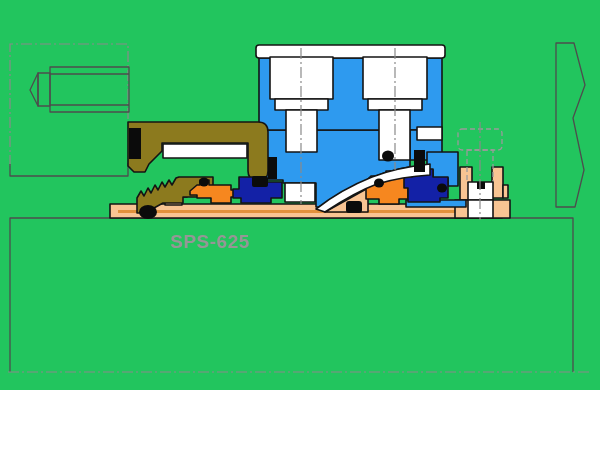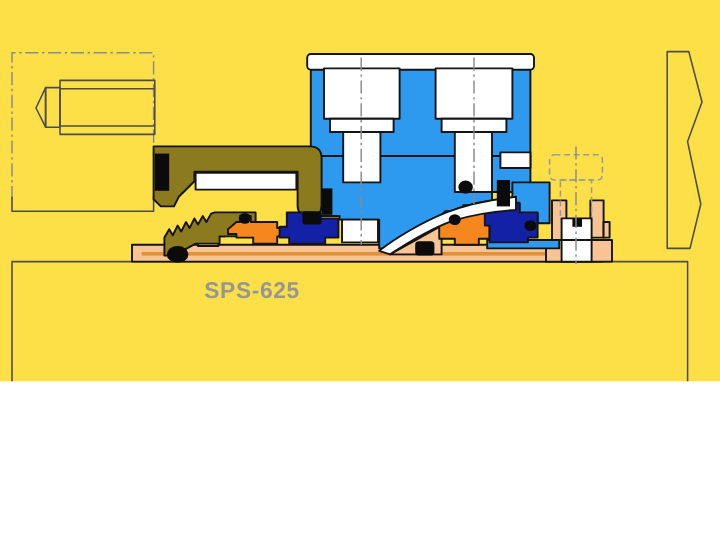--- a/index.html
+++ b/index.html
@@ -1,16 +1,16 @@
 <!DOCTYPE html>
 <html><head>
 <meta charset="utf-8">
 <style>
   html,body{margin:0;padding:0;background:#fff;}
-  .stage{position:relative;width:600px;height:318px;background:#fde047;overflow:hidden;
+  .stage{position:relative;width:600px;height:390px;background:#22c55e;overflow:hidden;
          font-family:"Liberation Sans",sans-serif;}
   svg{display:block;}
   .o{stroke:#141414;stroke-width:1.6;stroke-linejoin:round;}
   .thin{stroke:#4d4d4d;stroke-width:1.3;fill:none;stroke-linejoin:round;}
   .phantom{stroke:#8a8a8a;stroke-width:1.2;fill:none;stroke-dasharray:11 3 2 3;}
   .hidden-ln{stroke:#9a9a9a;stroke-width:1.3;fill:none;stroke-dasharray:5 3;}
   .label{font-family:"Liberation Sans",sans-serif;font-weight:bold;font-size:19px;letter-spacing:.5px;}
 </style>
 </head>
 <body>

